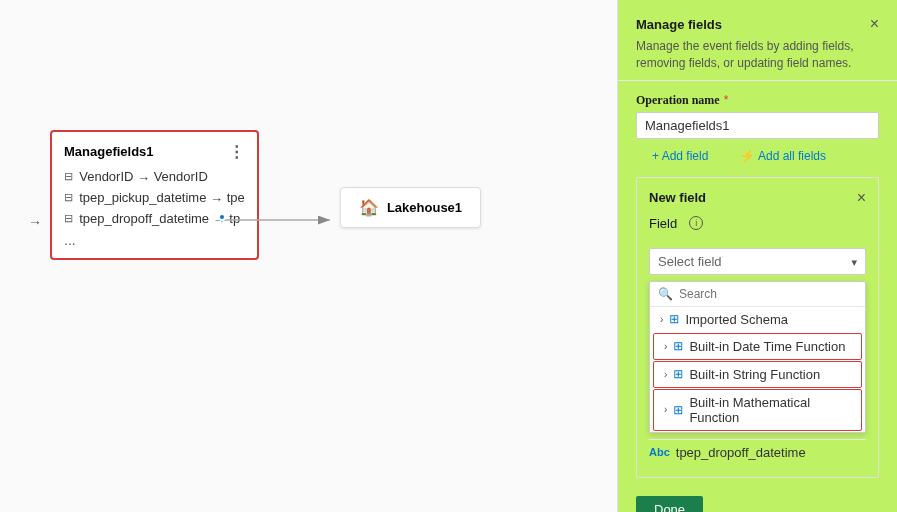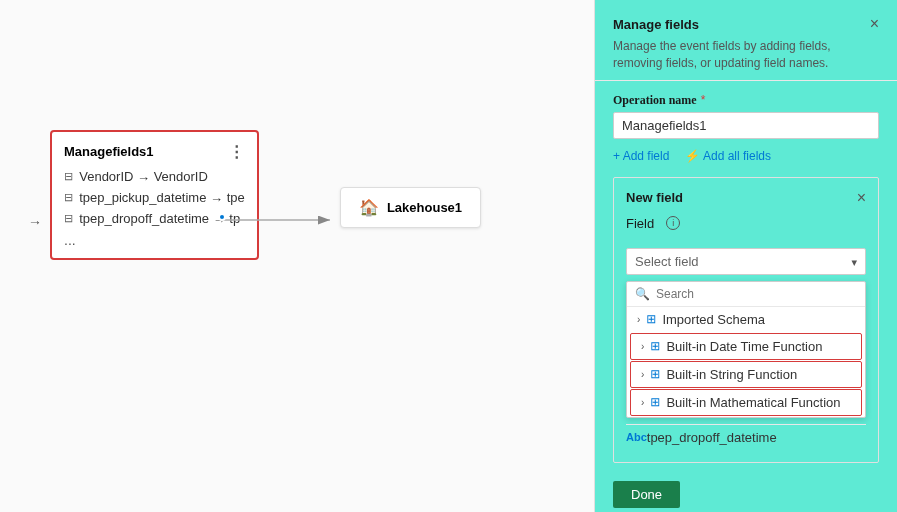--- a/index.html
+++ b/index.html
@@ -73,22 +73,22 @@
       position: absolute;
       left: 14px;
       top: 50%;
       transform: translateY(-50%);
       color: #555;
       font-size: 14px;
     }
 
     
     .right-panel {
-      width: 303px;
-      background: #5eead4;
+      width: 280px;
+      background: #bef264;
       border-left: 1px solid #e0e0e0;
       display: flex;
       flex-direction: column;
       height: 100%;
       overflow: hidden;
     }
 
     .panel-header {
       padding: 16px 18px 8px;
       border-bottom: 1px solid #e8e8e8;
@@ -158,20 +158,21 @@
     .action-btn {
       display: flex;
       align-items: center;
       gap: 4px;
       background: none;
       border: none;
       color: #0078d4;
       font-size: 12px;
       cursor: pointer;
       padding: 0;
+      margin-left: 16px;
     }
 
     
     .new-field-section {
       border: 1px solid #e0e0e0;
       border-radius: 2px;
       padding: 12px;
       margin-bottom: 10px;
     }
     .section-header {
@@ -277,20 +278,21 @@
     }
     .grid-icon {
       font-size: 12px;
       color: #0078d4;
     }
 
     
     .preview-field {
       display: flex;
       align-items: center;
+      gap: 6px;
       font-size: 12px;
       color: #333;
       padding: 5px 0;
       border-top: 1px solid #e8e8e8;
       margin-top: 6px;
     }
     .abc-icon {
       font-size: 11px;
       color: #0078d4;
       font-weight: 700;

